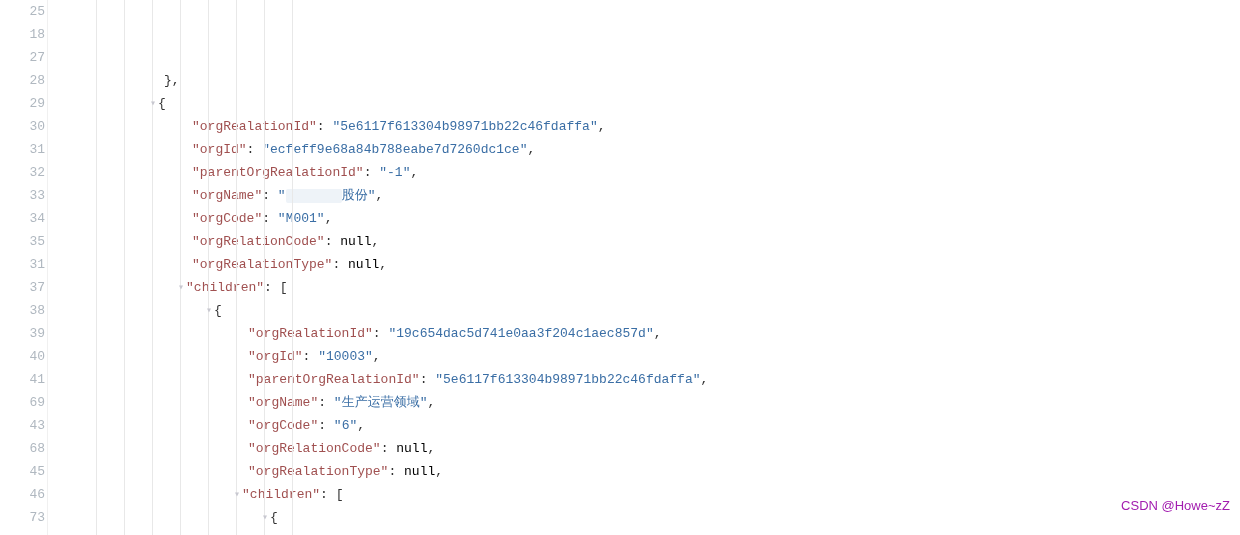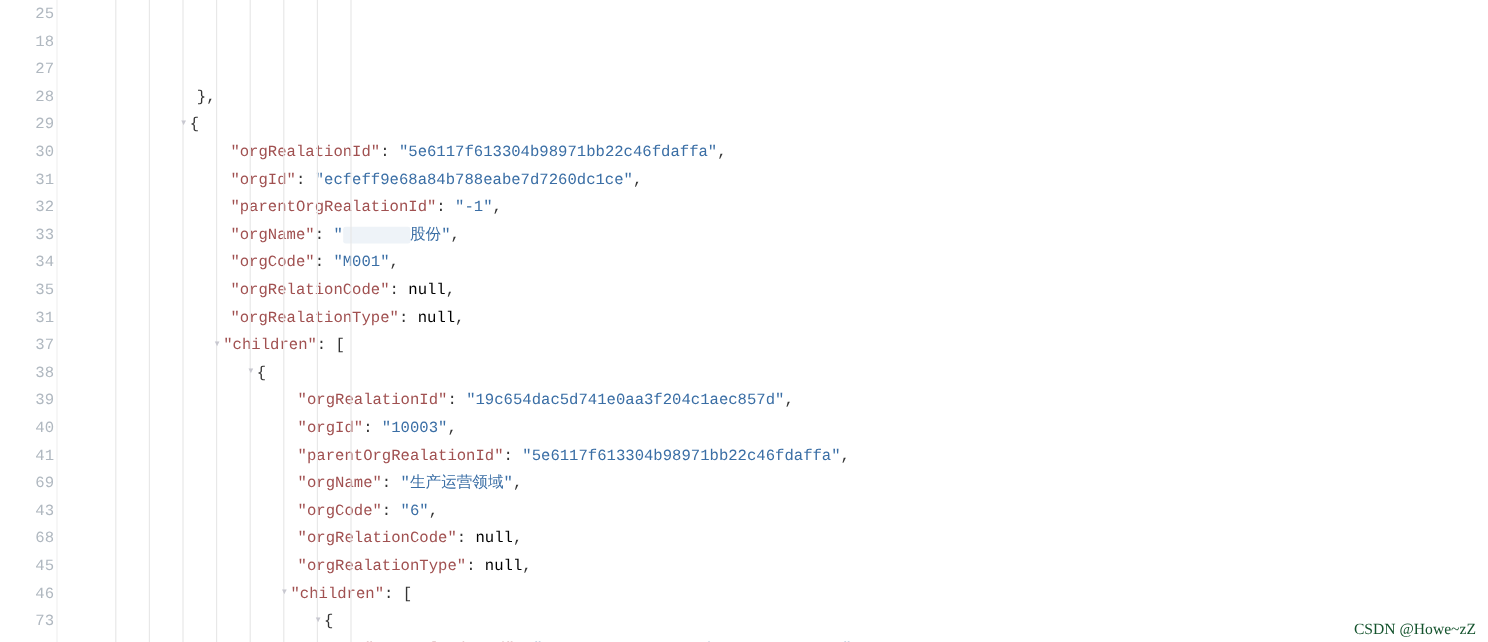--- a/index.html
+++ b/index.html
@@ -14,22 +14,22 @@
   .guide{position:absolute;top:0;bottom:0;width:1px;background:#e8e8e8}
   .row{height:23px;display:flex;align-items:center}
   .ln{height:23px}
   .fold{color:#c8c8d0;margin-left:4px;font-size:10px}
   .key{color:#a05050}
   .str{color:#3a6ea5}
   .null{color:#000000}
   .pun{color:#333}
   .redact{display:inline-block;width:56px;height:14px;background:#eef3f8;
     vertical-align:middle;border-radius:2px}
-  .watermark{position:absolute;right:10px;bottom:0;color:#14532d;
-    font-family:Liberation Serif, serif;font-size:13px}
+  .watermark{position:absolute;right:10px;bottom:18px;color:#a21caf;
+    font-family:Liberation Sans, sans-serif;font-size:13px}
 </style>
 </head>
 <body>
 
 <div class="editor">
   <div class="gutter" id="gutter">
       <div class="ln">25</div>
       <div class="ln">18</div>
       <div class="ln">27</div>
       <div class="ln">28</div>

